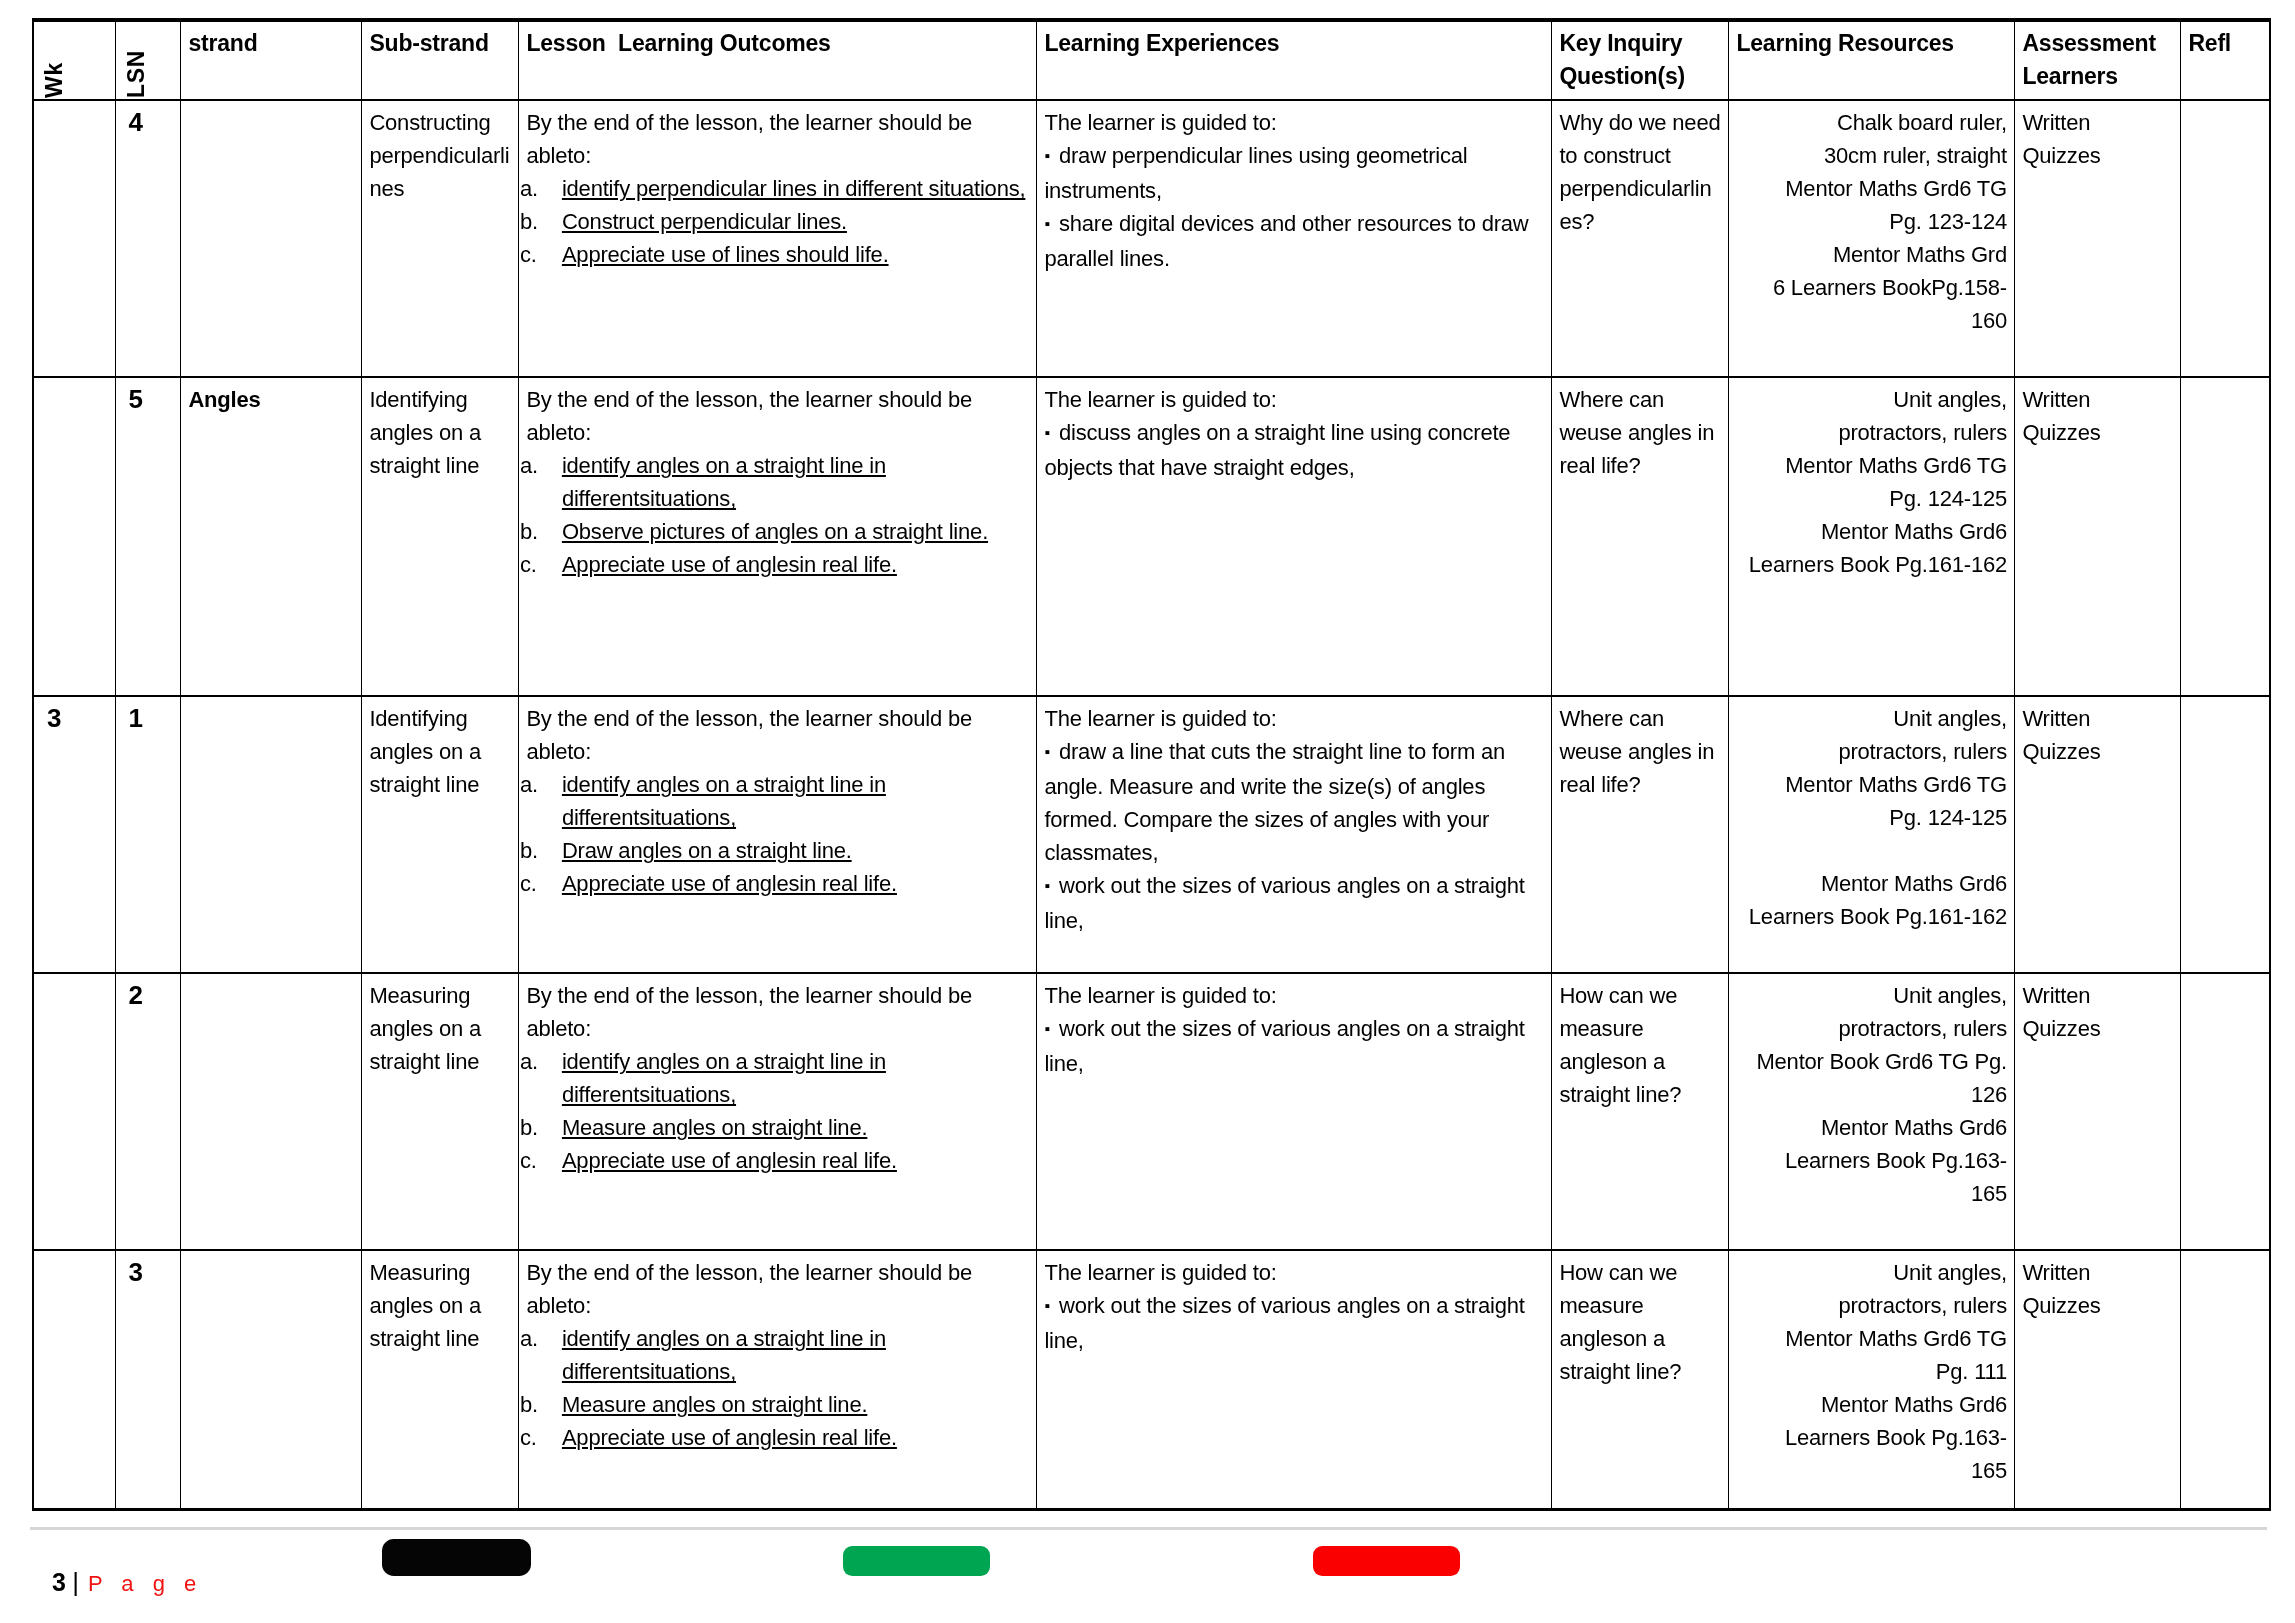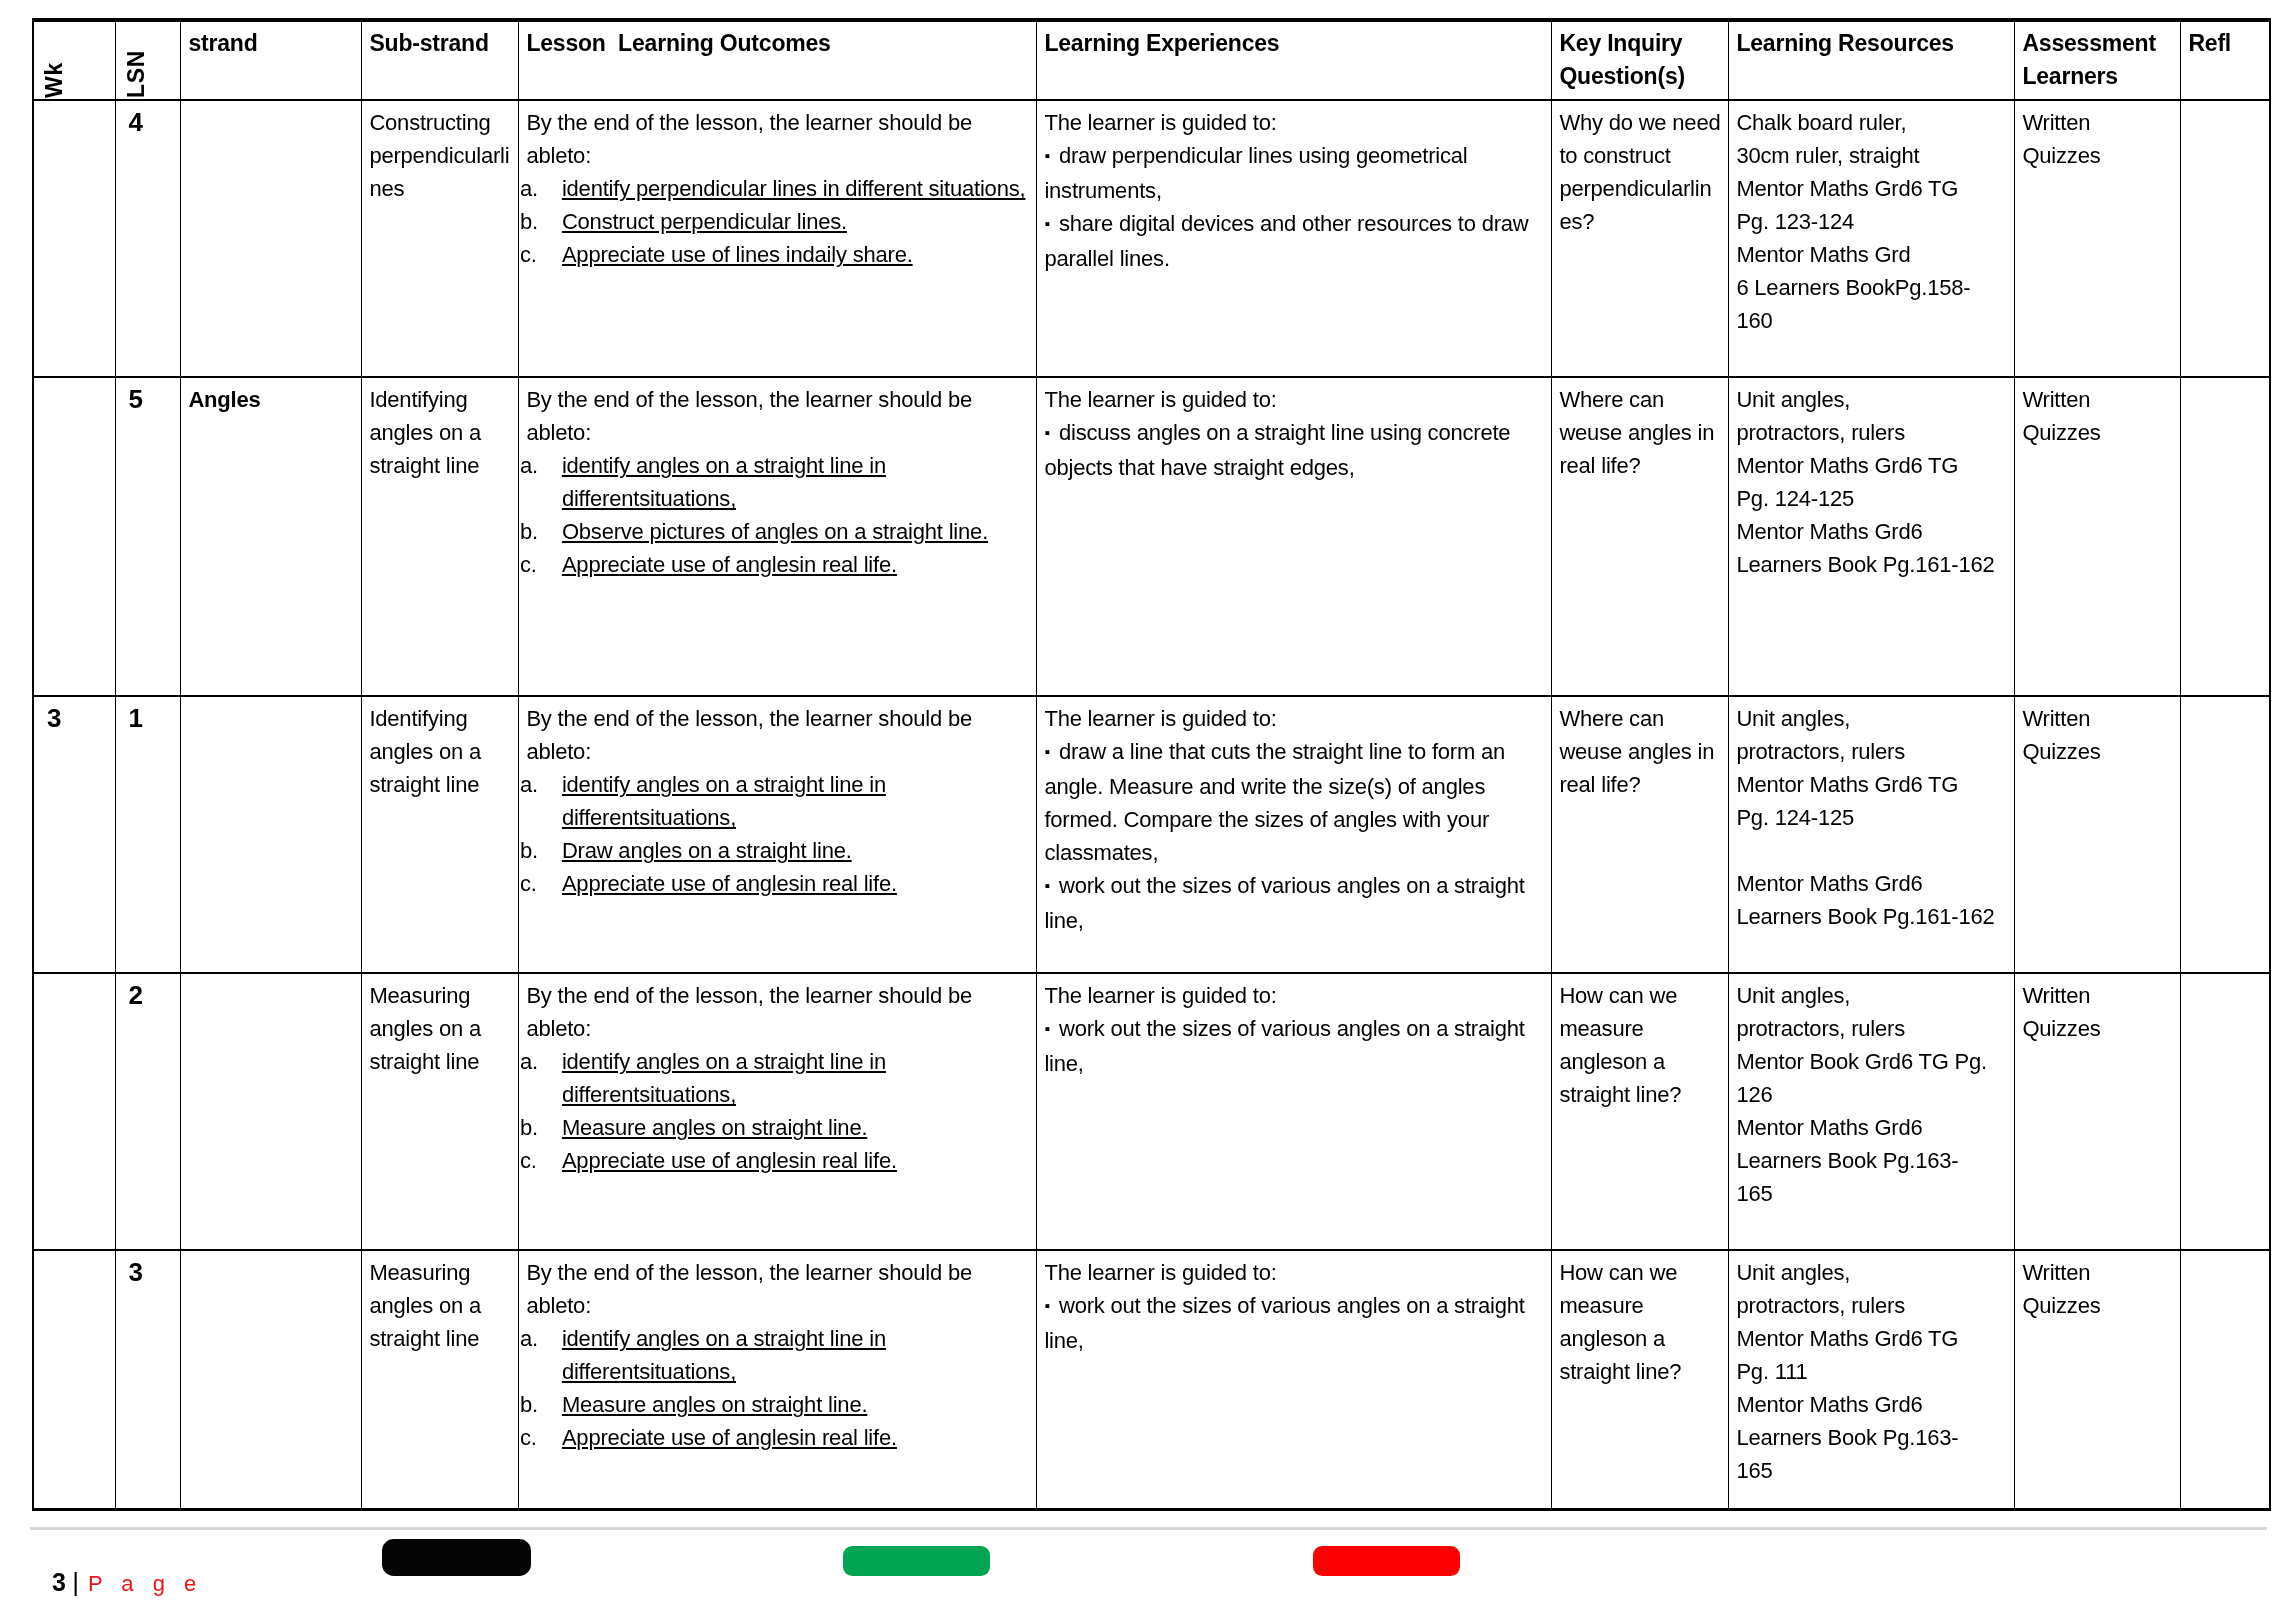--- a/index.html
+++ b/index.html
@@ -31,21 +31,21 @@
     font-weight:700;font-size:23px;line-height:1;letter-spacing:0.7px;
   }
   td.num-cell{font-weight:700;font-size:26px;padding-left:13px;}
   td.strand-cell{font-weight:700;margin-left:44px;}
   .intro{margin-bottom:0;}
   .olist{margin-left:-6.5px;}
   .oitem{display:flex;align-items:flex-start;}
   .olabel{flex:0 0 42px;}
   .otext{flex:1 1 auto;min-width:0;text-decoration:underline;}
   .exp-bullet .sq{font-size:15.7px;margin-right:9.2px;position:relative;top:-2px;}
-  .rline{min-height:33px;}
+  .rline{min-height:33px;text-align:right;}
   .aline{min-height:33px;}
   .aline:first-child{}
   .footer-rule{position:absolute;left:30px;top:1527px;width:2237px;height:2.6px;background:#d6d6d6;}
   .footer-text{position:absolute;left:52px;top:1564px;font-size:23.6px;line-height:37px;display:flex;align-items:baseline;}
   .footer-pagenum{font-weight:700;color:#000;font-size:25px;}
   .footer-divider{margin:0 9.2px 0 6.5px;font-weight:400;font-size:26px;color:#000;}
   .footer-pageword{font-weight:400;letter-spacing:6.5px;font-size:22px;}
   .pill{position:absolute;}
   .pill-black{left:382px;top:1539px;width:149px;height:37px;border-radius:11.8px;}
   .pill-green{left:843px;top:1546px;width:147px;height:30px;border-radius:9.2px;}
@@ -93,21 +93,21 @@
             <div class="oitem">
               <span class="olabel">a.</span>
               <span class="otext">identify perpendicular lines in different situations,</span>
             </div>
             <div class="oitem">
               <span class="olabel">b.</span>
               <span class="otext">Construct perpendicular lines.</span>
             </div>
             <div class="oitem">
               <span class="olabel">c.</span>
-              <span class="otext">Appreciate use of lines indaily share.</span>
+              <span class="otext">Appreciate use of lines should life.</span>
             </div>
           </div>
     </td>
     <td>
       <div class="intro">The learner is guided to:</div>
       <div>
             <div class="exp-bullet"><span class="sq">▪</span><span>draw perpendicular lines using geometrical instruments,</span></div>
             <div class="exp-bullet"><span class="sq">▪</span><span>share digital devices and other resources to draw parallel lines.</span></div>
           </div>
     </td>

